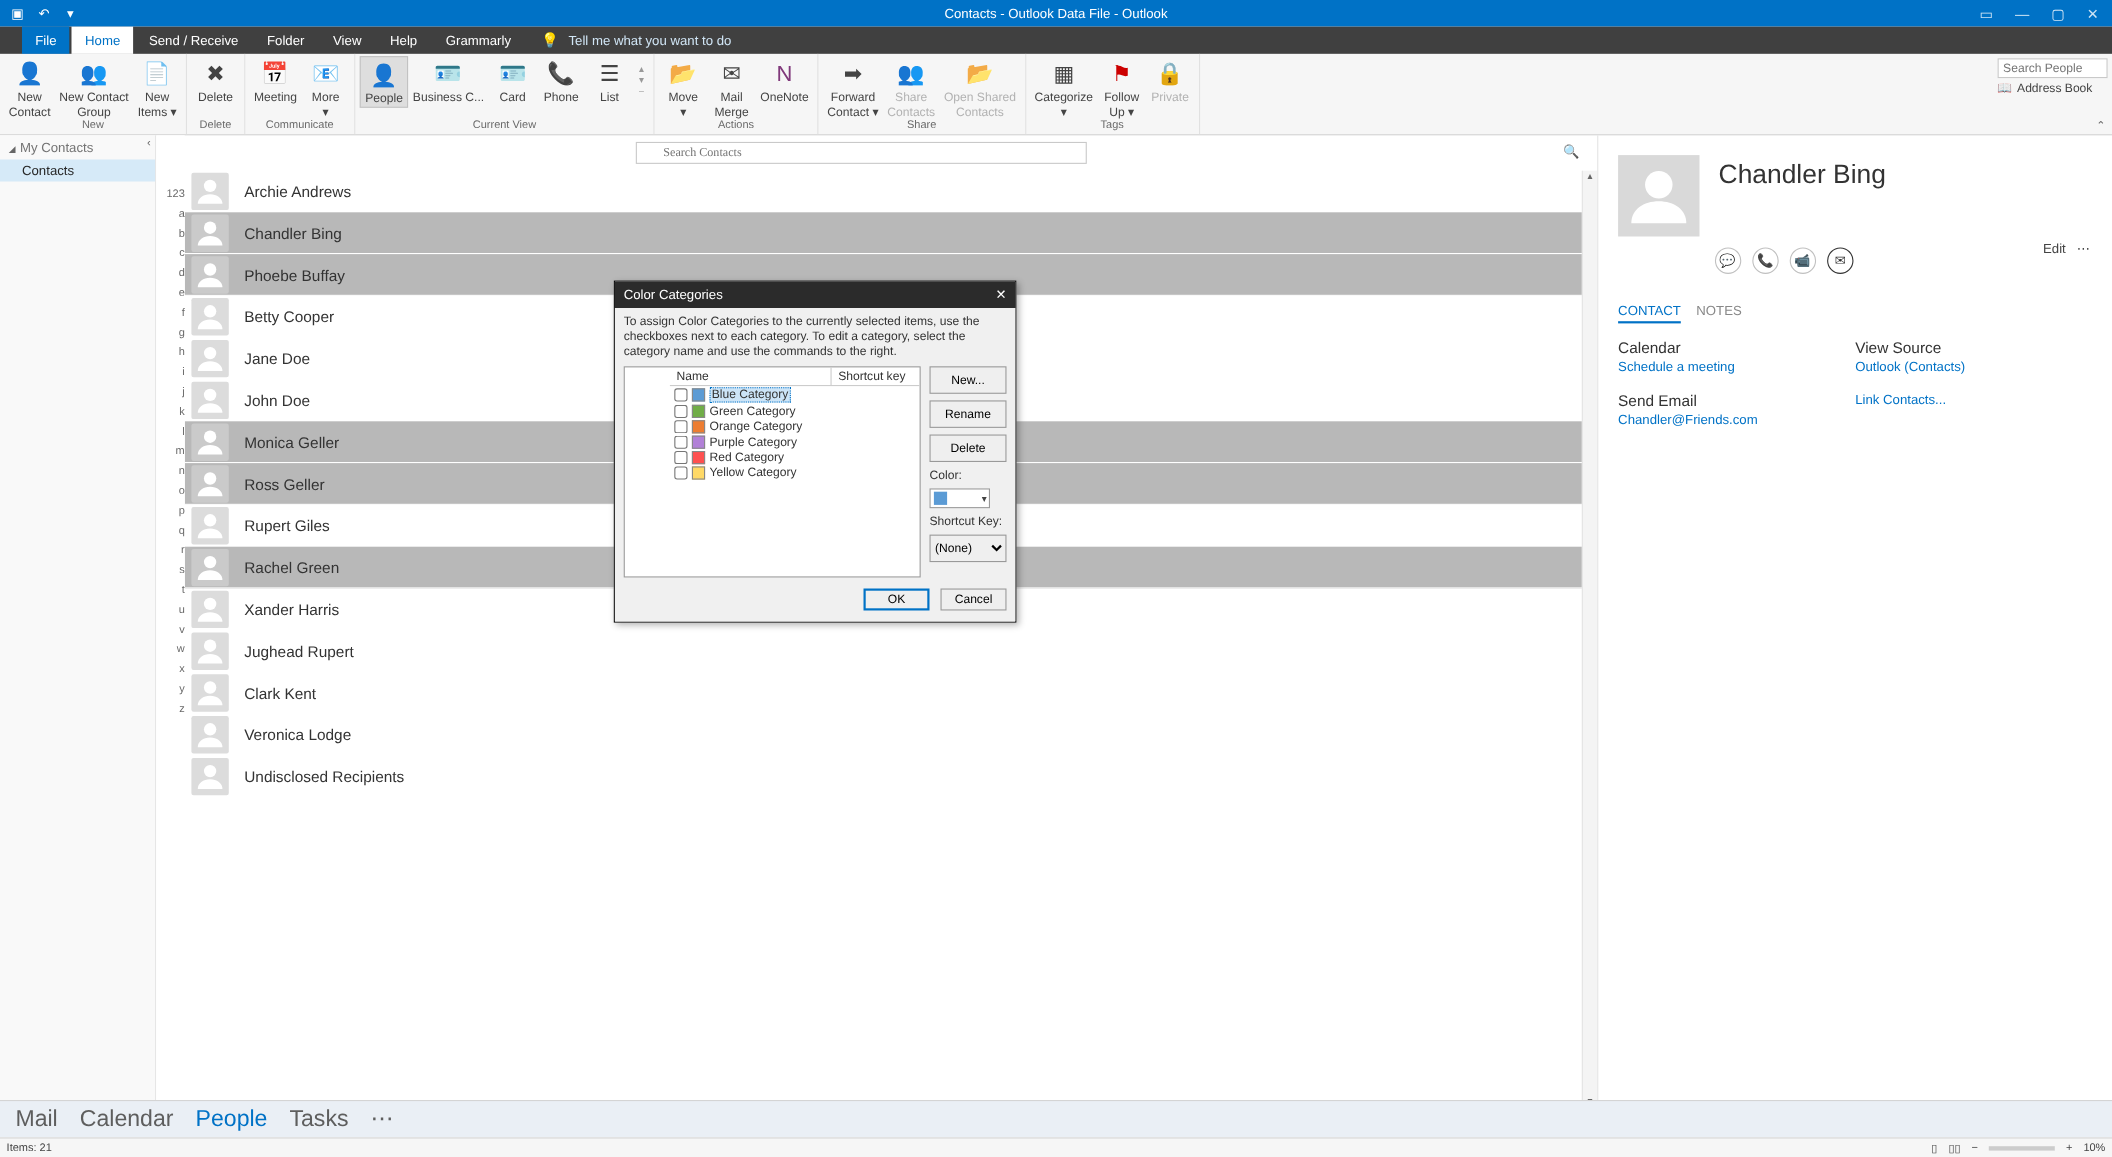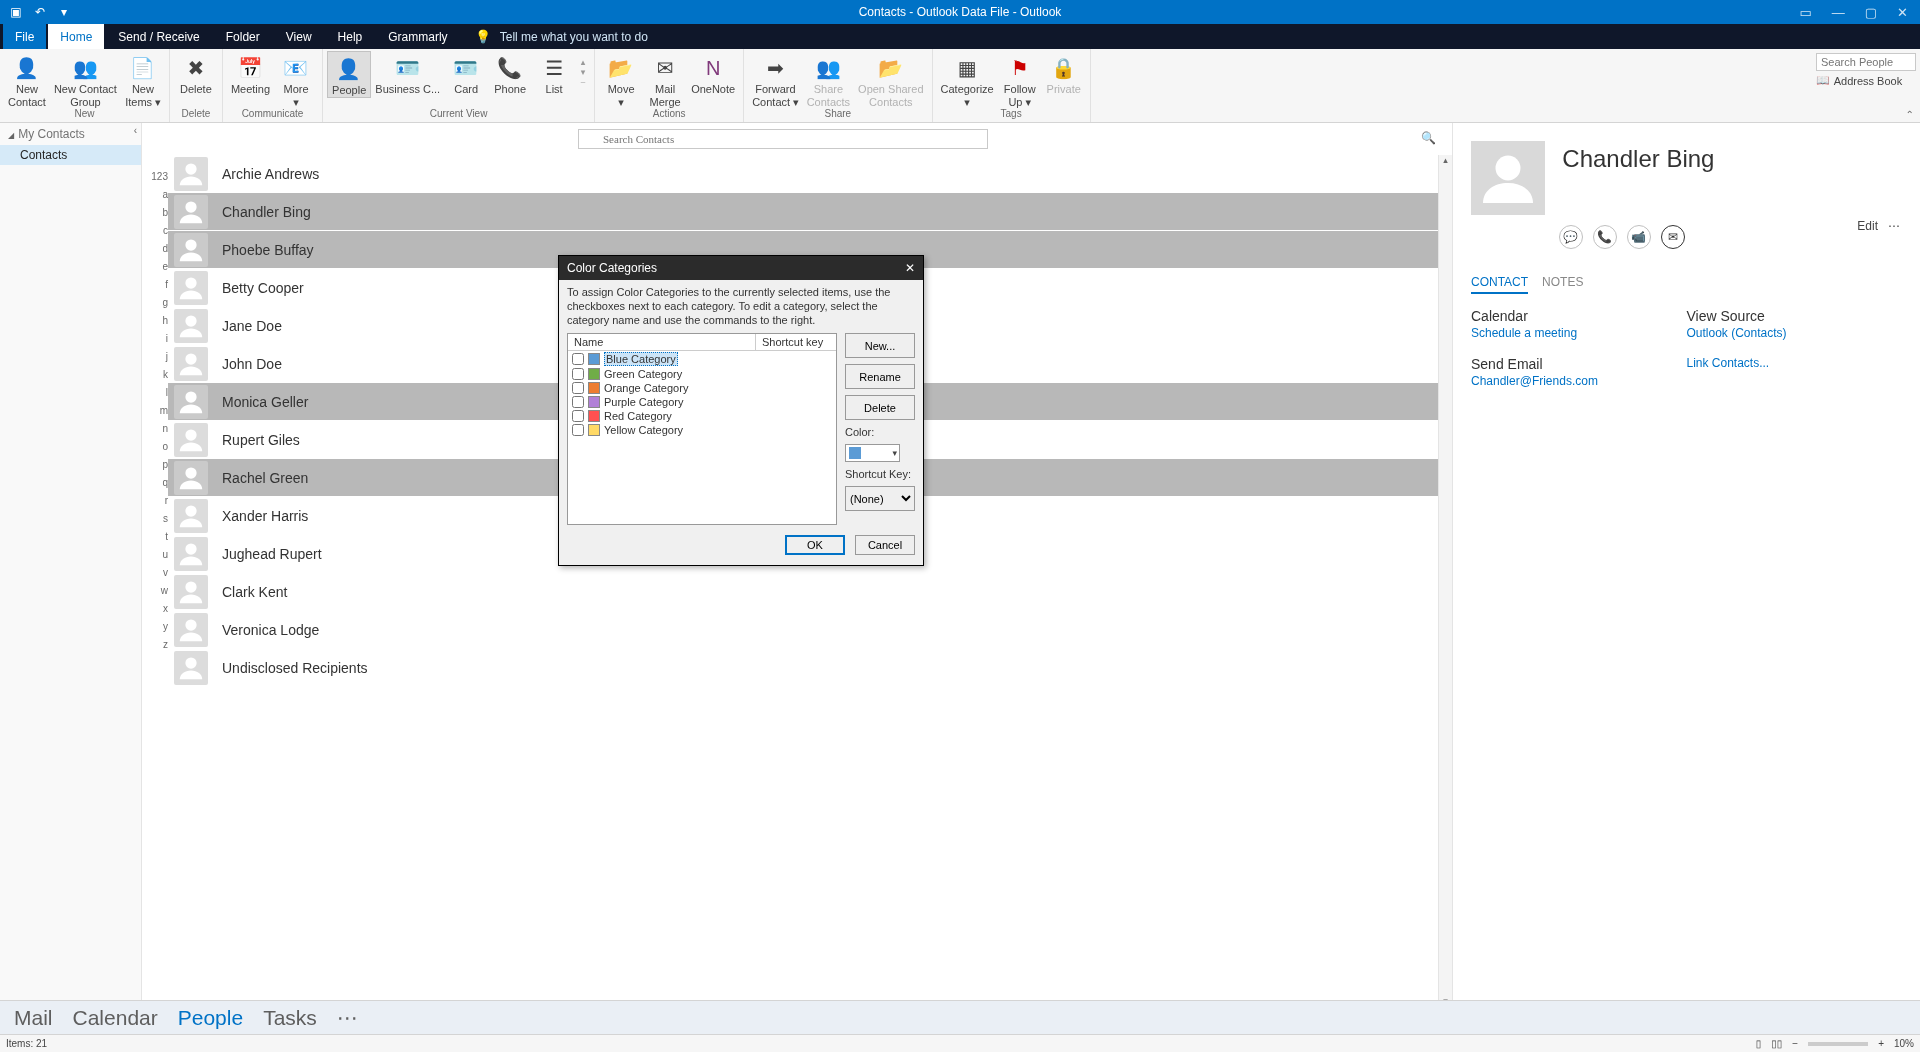--- a/index.html
+++ b/index.html
@@ -6,21 +6,21 @@
 body { width: 1920px; height: 1052px; background: #ffffff; overflow: hidden; position: relative; font-size: 12px; }
 
 
 .titlebar { height: 24px; background: #0072c6; color: #fff; display: flex; align-items: center; position: relative; }
 .titlebar .qat { display: flex; gap: 8px; padding-left: 8px; align-items: center; }
 .titlebar .qat span { width: 16px; height: 16px; display: inline-flex; align-items: center; justify-content: center; font-size: 12px; }
 .titlebar .title { position: absolute; left: 50%; transform: translateX(-50%); font-size: 12px; }
 .titlebar .wincontrols { margin-left: auto; display: flex; gap: 20px; padding-right: 12px; color: #d0e5f5; font-size: 13px; }
 
 
-.tabs { height: 25px; background: #0f172a; color: #fff; display: flex; align-items: stretch; padding-left: 3px; gap: 2px; }
+.tabs { height: 25px; background: #404040; color: #fff; display: flex; align-items: stretch; padding-left: 20px; gap: 2px; }
 .tabs .tab { padding: 0 12px; display: flex; align-items: center; font-size: 12px; cursor: pointer; }
 .tabs .tab.file { background: #0072c6; }
 .tabs .tab.active { background: #fff; color: #0072c6; }
 .tabs .tell { display: flex; align-items: center; gap: 8px; margin-left: 14px; color: #d0e5f5; }
 .tabs .tell .bulb { font-size: 13px; }
 
 
 .ribbon { height: 74px; background: #f6f6f6; border-bottom: 1px solid #d4d4d4; display: flex; position: relative; }
 .ribbon-group { border-right: 1px solid #e1e1e1; display: flex; flex-direction: column; position: relative; }
 .ribbon-group .group-content { flex: 1; display: flex; align-items: flex-start; padding: 2px 4px 0; }
@@ -91,21 +91,21 @@
 .statusbar { position: absolute; left: 0; right: 0; bottom: 0; height: 18px; background: #f6f6f6; border-top: 1px solid #d4d4d4; display: flex; align-items: center; font-size: 10px; color: #444; padding: 0 6px; }
 .statusbar .right { margin-left: auto; display: flex; gap: 10px; align-items: center; }
 
 
 .dialog { position: absolute; left: 558px; top: 255px; width: 366px; background: #fff; border: 1px solid #000; box-shadow: 2px 2px 6px rgba(0,0,0,.3); }
 .dialog .dlg-title { height: 24px; background: #2b2b2b; color: #fff; display: flex; align-items: center; padding: 0 8px; font-size: 12px; justify-content: space-between; }
 .dialog .dlg-title .x { cursor: pointer; }
 .dialog .dlg-body { background: #f0f0f0; padding: 6px 8px 10px 8px; font-size: 11px; color: #333; }
 .dialog .dlg-desc { margin-bottom: 6px; line-height: 1.25; }
 .dialog .dlg-main { display: flex; gap: 8px; }
-.dialog .catlist { flex: 1; background: #fff; border: 1px solid #999; height: 192px; }
+.dialog .catlist { flex: 1; background: #fff; border: 1px solid #999; height: 192px; padding-left: 41px; }
 .dialog .catlist .cols { display: flex; border-bottom: 1px solid #ccc; }
 .dialog .catlist .cols div { padding: 2px 6px; font-size: 11px; color: #333; }
 .dialog .catlist .cols .c1 { flex: 1; border-right: 1px solid #ccc; }
 .dialog .catlist .cols .c2 { width: 80px; }
 .dialog .catrow { display: flex; align-items: center; padding: 1px 4px; gap: 4px; }
 .dialog .catrow input[type=checkbox] { width: 12px; height: 12px; }
 .dialog .catrow .sw { width: 12px; height: 12px; border: 1px solid #888; }
 .dialog .catrow .lbl { font-size: 11px; }
 .dialog .catrow .lbl.hl { background: #cce4f7; border: 1px dotted #0072c6; padding: 0 1px; }
 .dialog .sidebtns { width: 70px; display: flex; flex-direction: column; gap: 6px; }
@@ -384,20 +384,29 @@
           </div>
           <div class="contact-row selected">
             <div class="avatar">
               <svg viewBox="0 0 24 24" fill="#fff">
                 <circle cx="12" cy="8" r="4.5"></circle>
                 <path d="M3 21c0-4 4-7 9-7s9 3 9 7"></path>
               </svg>
             </div>
             <div class="contact-name">Monica Geller</div>
           </div>
+          <div class="contact-row selected">
+            <div class="avatar">
+              <svg viewBox="0 0 24 24" fill="#fff">
+                <circle cx="12" cy="8" r="4.5"></circle>
+                <path d="M3 21c0-4 4-7 9-7s9 3 9 7"></path>
+              </svg>
+            </div>
+            <div class="contact-name">Ross Geller</div>
+          </div>
           <div class="contact-row">
             <div class="avatar">
               <svg viewBox="0 0 24 24" fill="#fff">
                 <circle cx="12" cy="8" r="4.5"></circle>
                 <path d="M3 21c0-4 4-7 9-7s9 3 9 7"></path>
               </svg>
             </div>
             <div class="contact-name">Rupert Giles</div>
           </div>
           <div class="contact-row selected">

